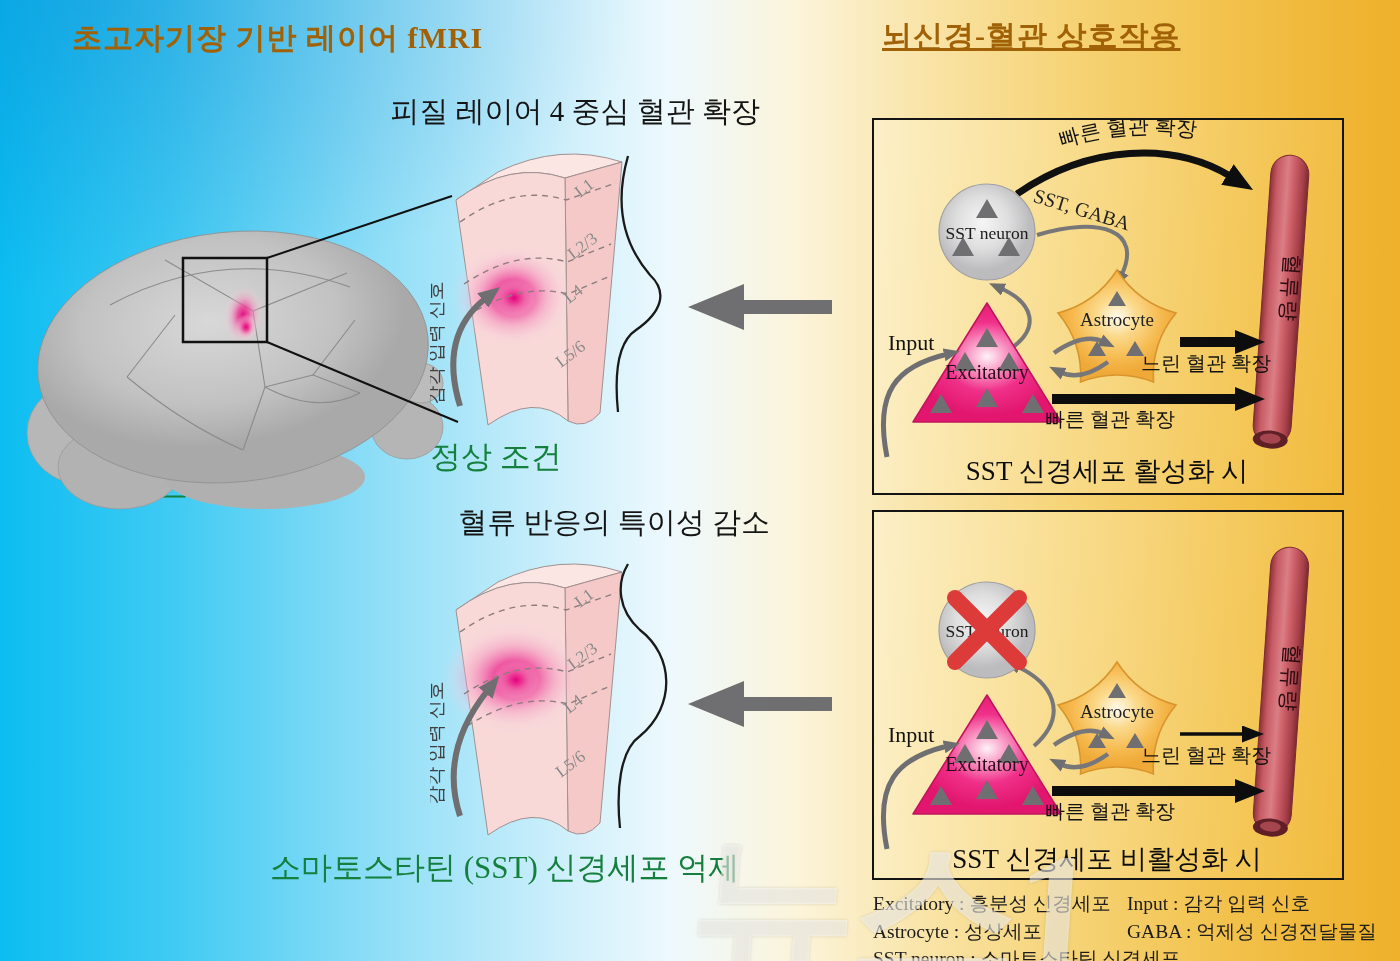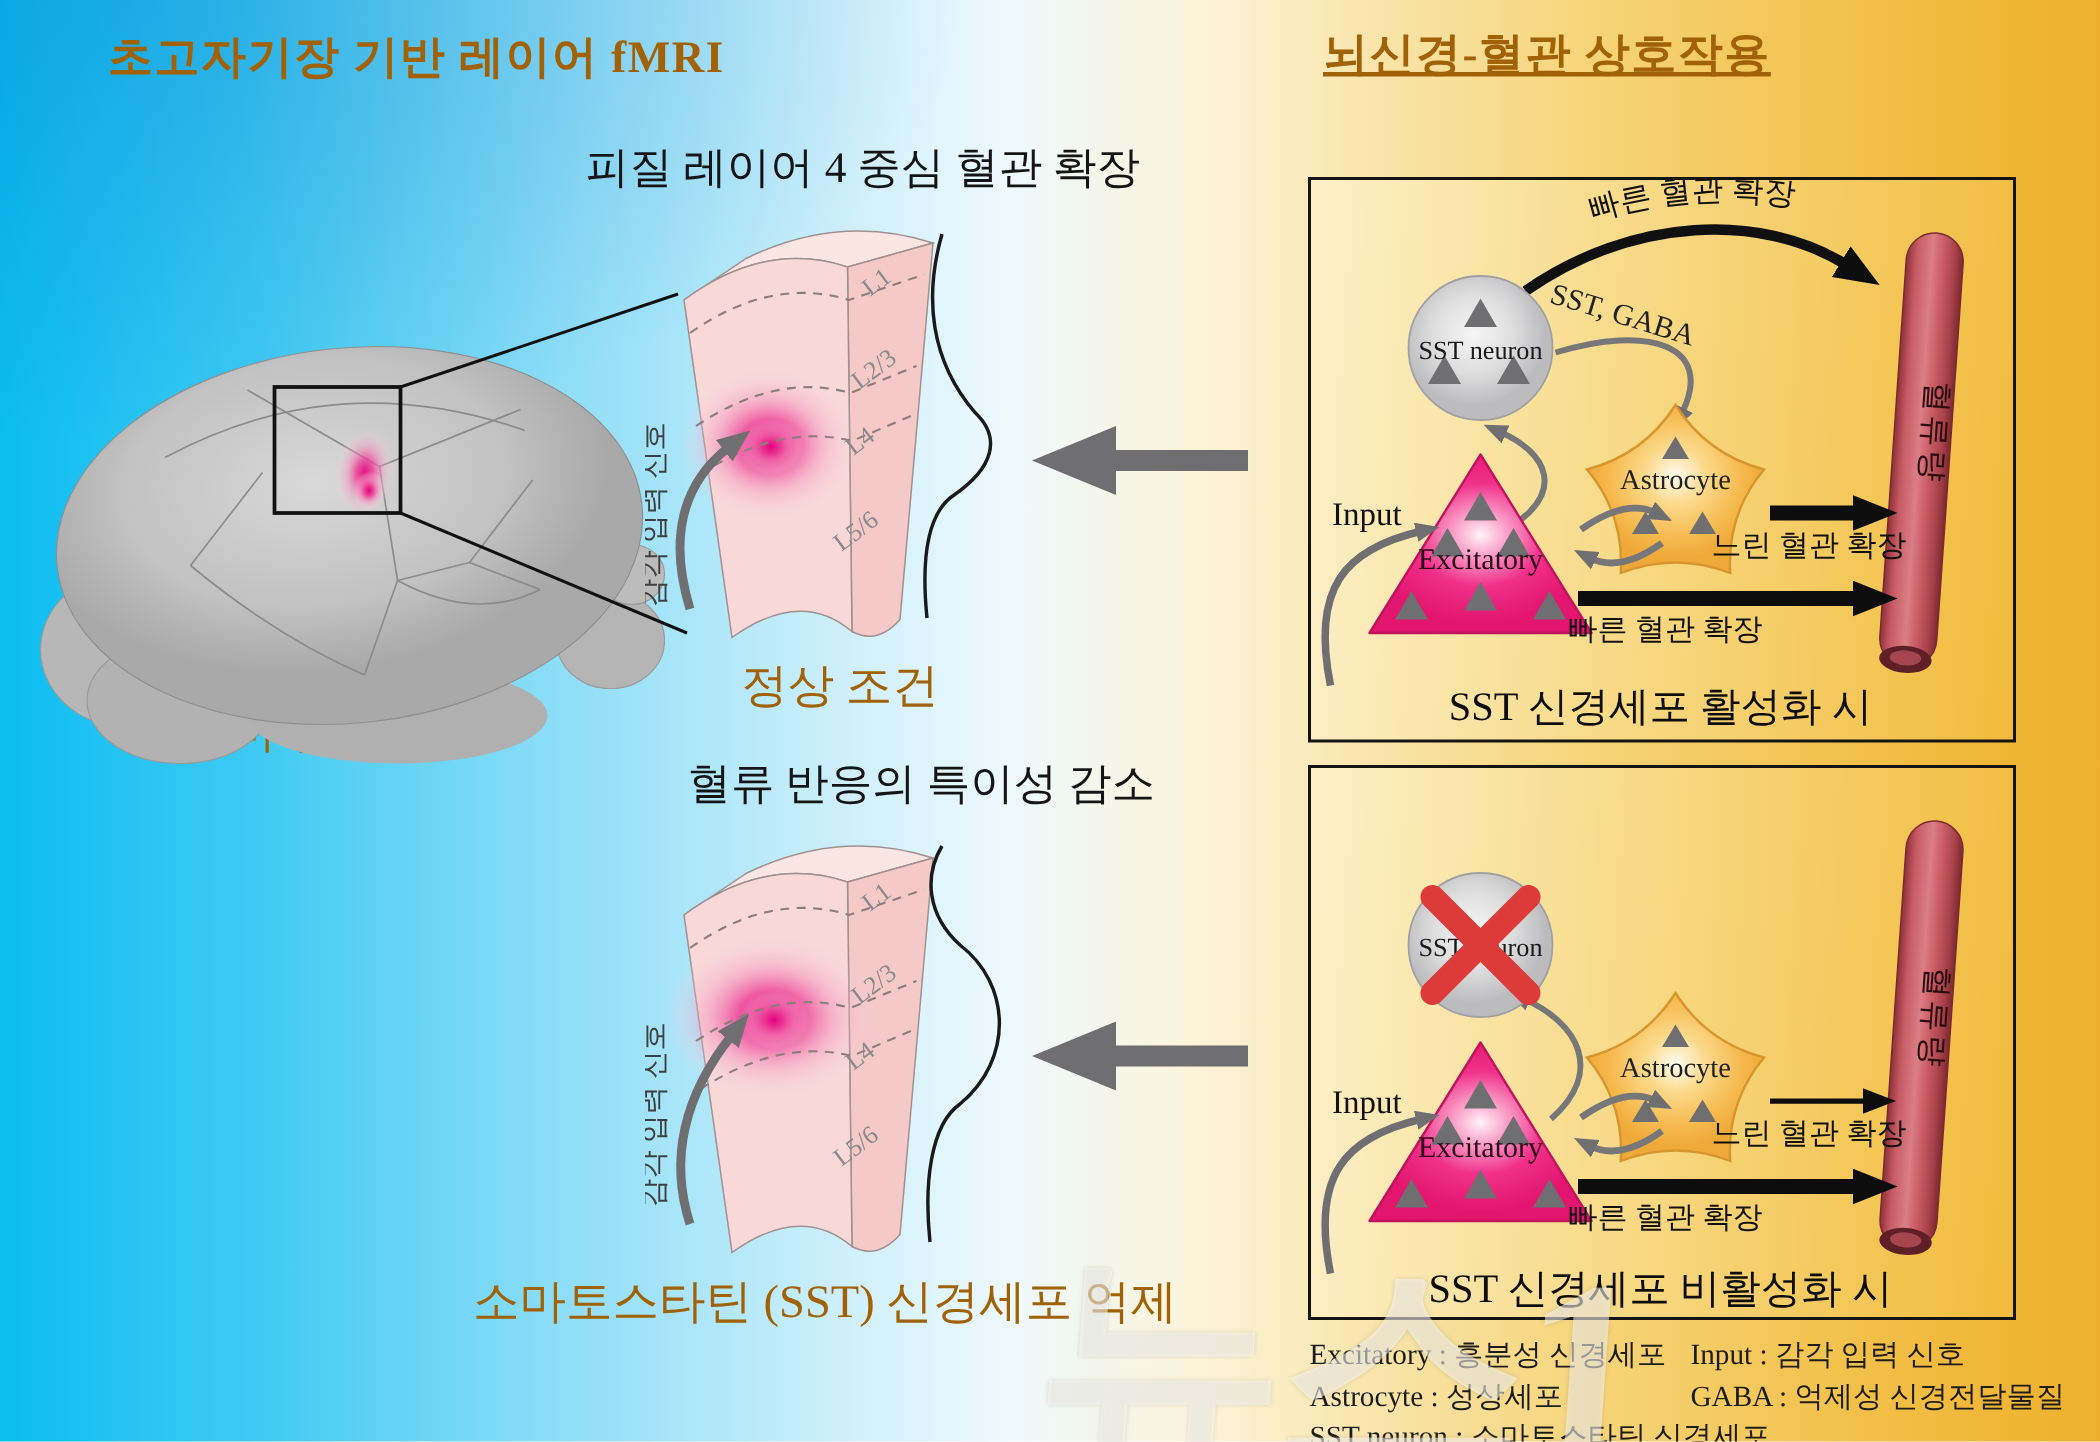--- a/index.html
+++ b/index.html
@@ -5,21 +5,21 @@
   html,body{margin:0;padding:0;}
   body{width:1400px;height:961px;overflow:hidden;position:relative;
     font-family:"Liberation Serif","DejaVu Serif",serif;
     background:
       radial-gradient(900px 480px at 6% 0%, rgba(0,110,195,0.30), rgba(0,110,195,0) 62%),
       linear-gradient(90deg,#0cbdf1 0%,#3ecaf3 12%,#8fdef7 27%,#cdeffb 40%,#eef9fd 48%,
         #fcf4da 57%,#f9e4a8 66%,#f6d478 76%,#f2c14b 88%,#eeb02a 100%);
   }
   .abs{position:absolute;}
   .title{font-size:30px;font-weight:bold;color:#a16207;letter-spacing:1px;white-space:nowrap;}
-  .cap-lg{font-size:31px;color:#a16207;text-align:center;white-space:nowrap;}
+  .cap-lg{font-size:31px;color:#15803d;white-space:nowrap;}
   .cap-md{font-size:29px;color:#151515;text-align:right;white-space:nowrap;}
   .legend{font-size:19.5px;line-height:27.5px;color:#1c1c1c;white-space:nowrap;}
   .panel-box{border:2.5px solid #141414;background:linear-gradient(100deg,rgba(255,246,214,0.45),rgba(246,201,80,0.25));}
   .watermark{font-size:168px;font-weight:bold;color:rgba(255,255,255,0.50);
     letter-spacing:-6px;transform:skewX(-4deg);white-space:nowrap;
     text-shadow:0 0 3px rgba(120,110,90,0.25);pointer-events:none;z-index:50;}
   svg text{font-family:"Liberation Serif","DejaVu Serif",serif;}
 </style>
 </head>
 <body>

